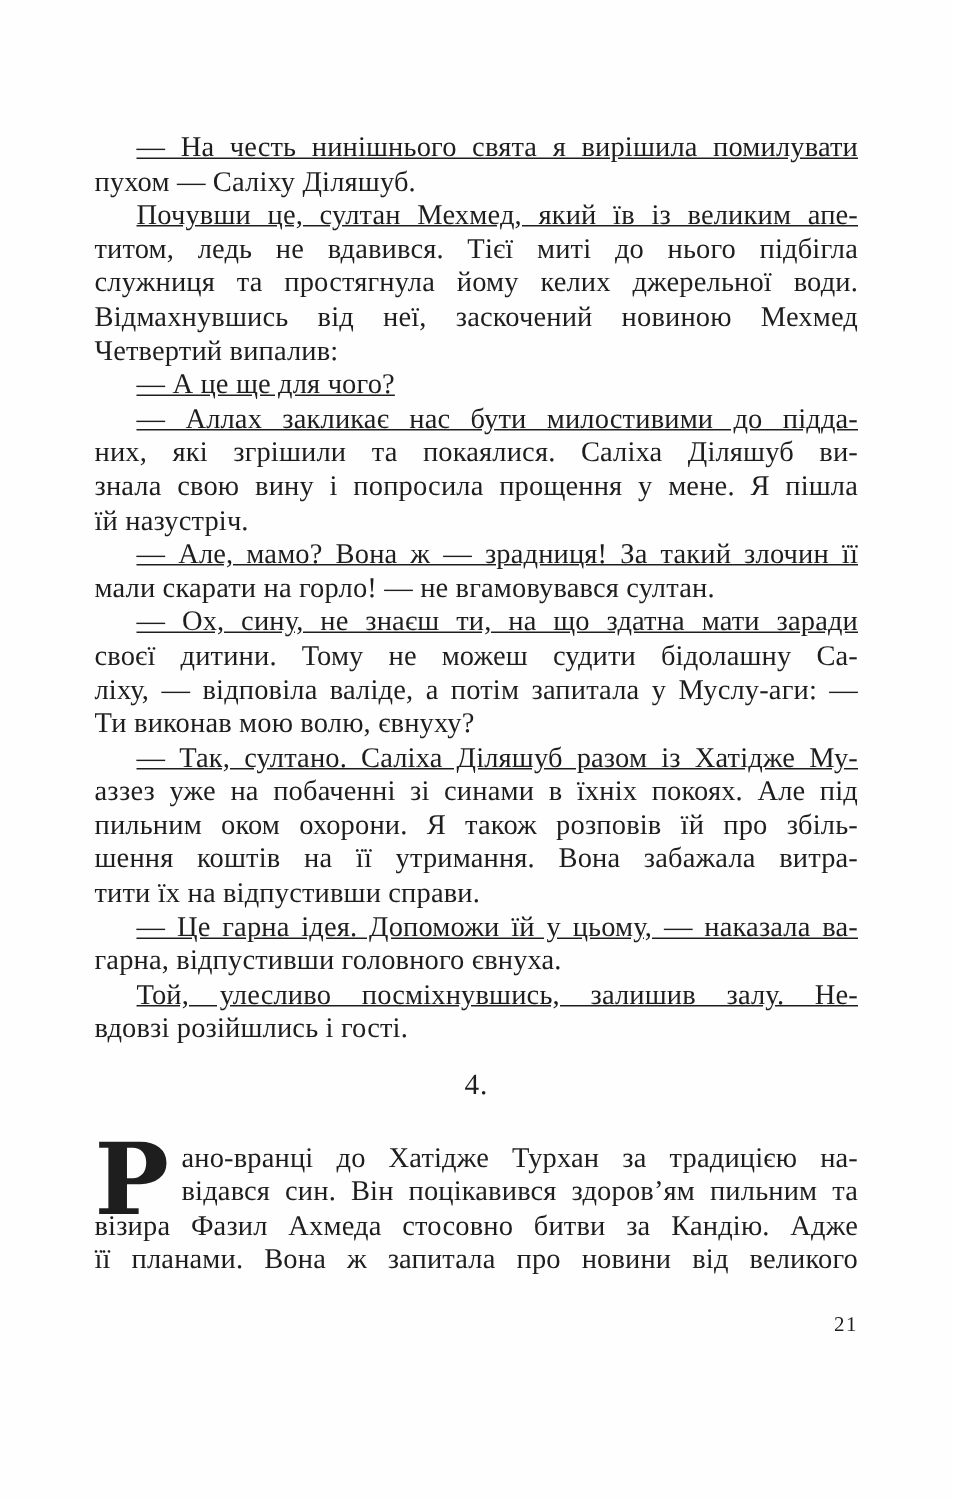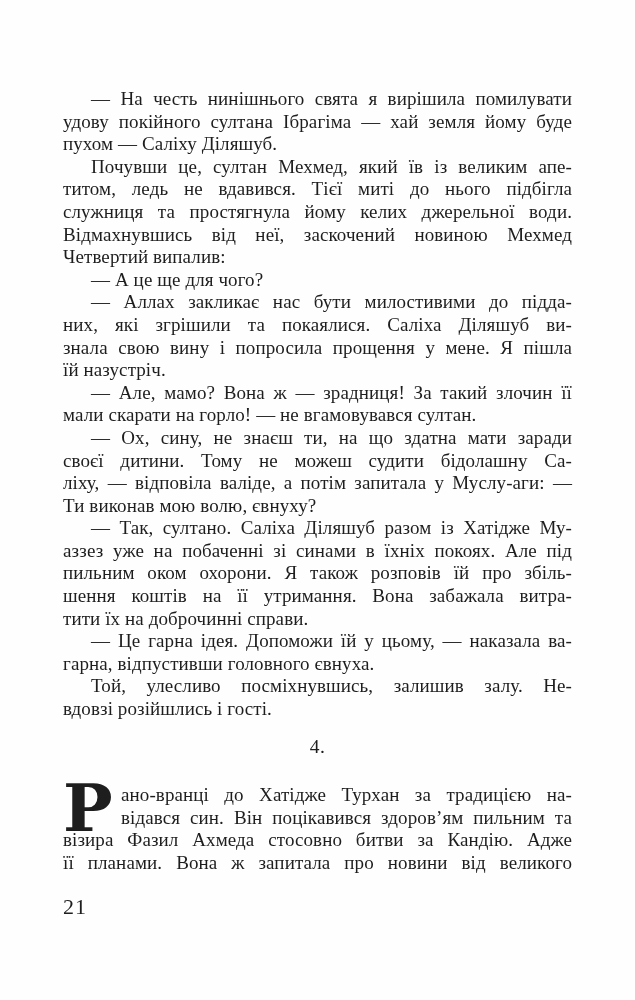--- a/index.html
+++ b/index.html
@@ -33,20 +33,21 @@
     text-align: justify;
     text-align-last: justify;
     white-space: normal;
     letter-spacing: 0.1px;
   }
   .line.lastline {
     text-align-last: left;
   }
   .line.indent {
     text-indent: 28px;
+    text-decoration: underline;
   }
   .chapter-number {
     text-align: center;
     font-size: 19.5px;
     line-height: 22.6px;
     margin-top: 15px;
     margin-bottom: 26px;
     letter-spacing: 0.5px;
   }
   .dropcap {
@@ -55,35 +56,34 @@
     height: 45px;
     margin-right: 4px;
     font-size: 66px;
     line-height: 49px;
     font-weight: bold;
     overflow: visible;
     font-family: "DejaVu Serif", "Liberation Serif", serif;
   }
   .page-number {
     margin-top: 21px;
-    text-align: left;
-    font-size: 22px;
+    text-align: right;
+    font-size: 14px;
     line-height: 22px;
     letter-spacing: 1px;
   }
 </style>
 </head>
 <body>
 
 <div class="page">
   <div class="text-block">
     <div>
         <div class="para">
           <div class="line indent">— На честь нинішнього свята я вирішила помилувати</div>
-          <div class="line">удову покійного султана Ібрагіма — хай земля йому буде</div>
           <div class="line lastline">пухом — Саліху Діляшуб.</div>
         </div>
         <div class="para">
           <div class="line indent">Почувши це, султан Мехмед, який їв із великим апе-</div>
           <div class="line">титом, ледь не вдавився. Тієї миті до нього підбігла</div>
           <div class="line">служниця та простягнула йому келих джерельної води.</div>
           <div class="line">Відмахнувшись від неї, заскочений новиною Мехмед</div>
           <div class="line lastline">Четвертий випалив:</div>
         </div>
         <div class="para">
@@ -103,21 +103,21 @@
           <div class="line indent">— Ох, сину, не знаєш ти, на що здатна мати заради</div>
           <div class="line">своєї дитини. Тому не можеш судити бідолашну Са-</div>
           <div class="line">ліху, — відповіла валіде, а потім запитала у Муслу-аги: —</div>
           <div class="line lastline">Ти виконав мою волю, євнуху?</div>
         </div>
         <div class="para">
           <div class="line indent">— Так, султано. Саліха Діляшуб разом із Хатідже Му-</div>
           <div class="line">аззез уже на побаченні зі синами в їхніх покоях. Але під</div>
           <div class="line">пильним оком охорони. Я також розповів їй про збіль-</div>
           <div class="line">шення коштів на її утримання. Вона забажала витра-</div>
-          <div class="line lastline">тити їх на доброчинні справи.</div>
+          <div class="line lastline">тити їх на відпустивши справи.</div>
         </div>
         <div class="para">
           <div class="line indent">— Це гарна ідея. Допоможи їй у цьому, — наказала ва-</div>
           <div class="line lastline">гарна, відпустивши головного євнуха.</div>
         </div>
         <div class="para">
           <div class="line indent">Той, улесливо посміхнувшись, залишив залу. Не-</div>
           <div class="line lastline">вдовзі розійшлись і гості.</div>
         </div>
       </div>

